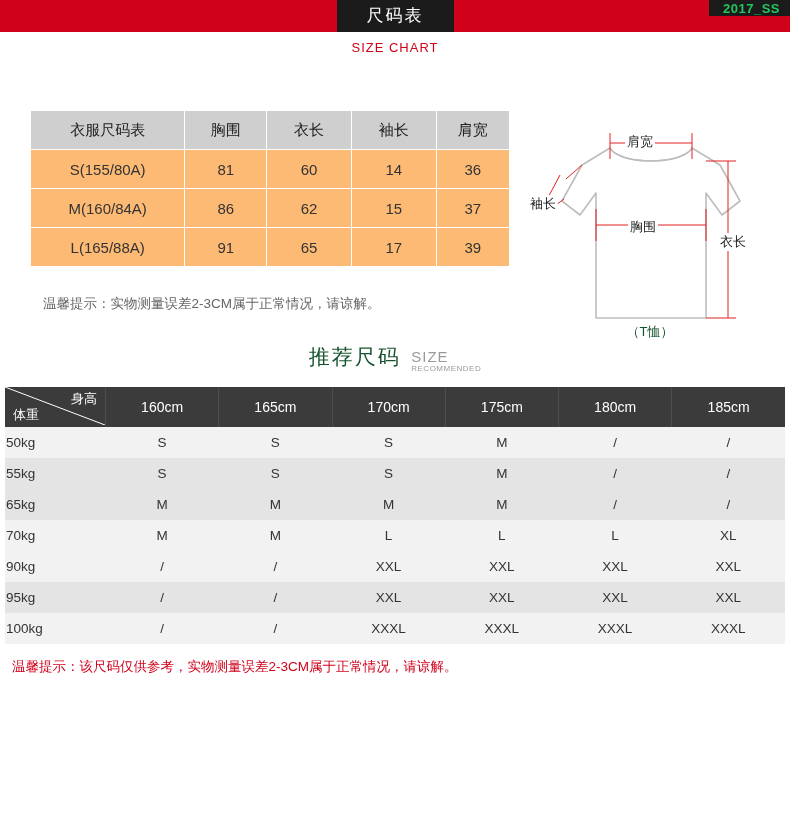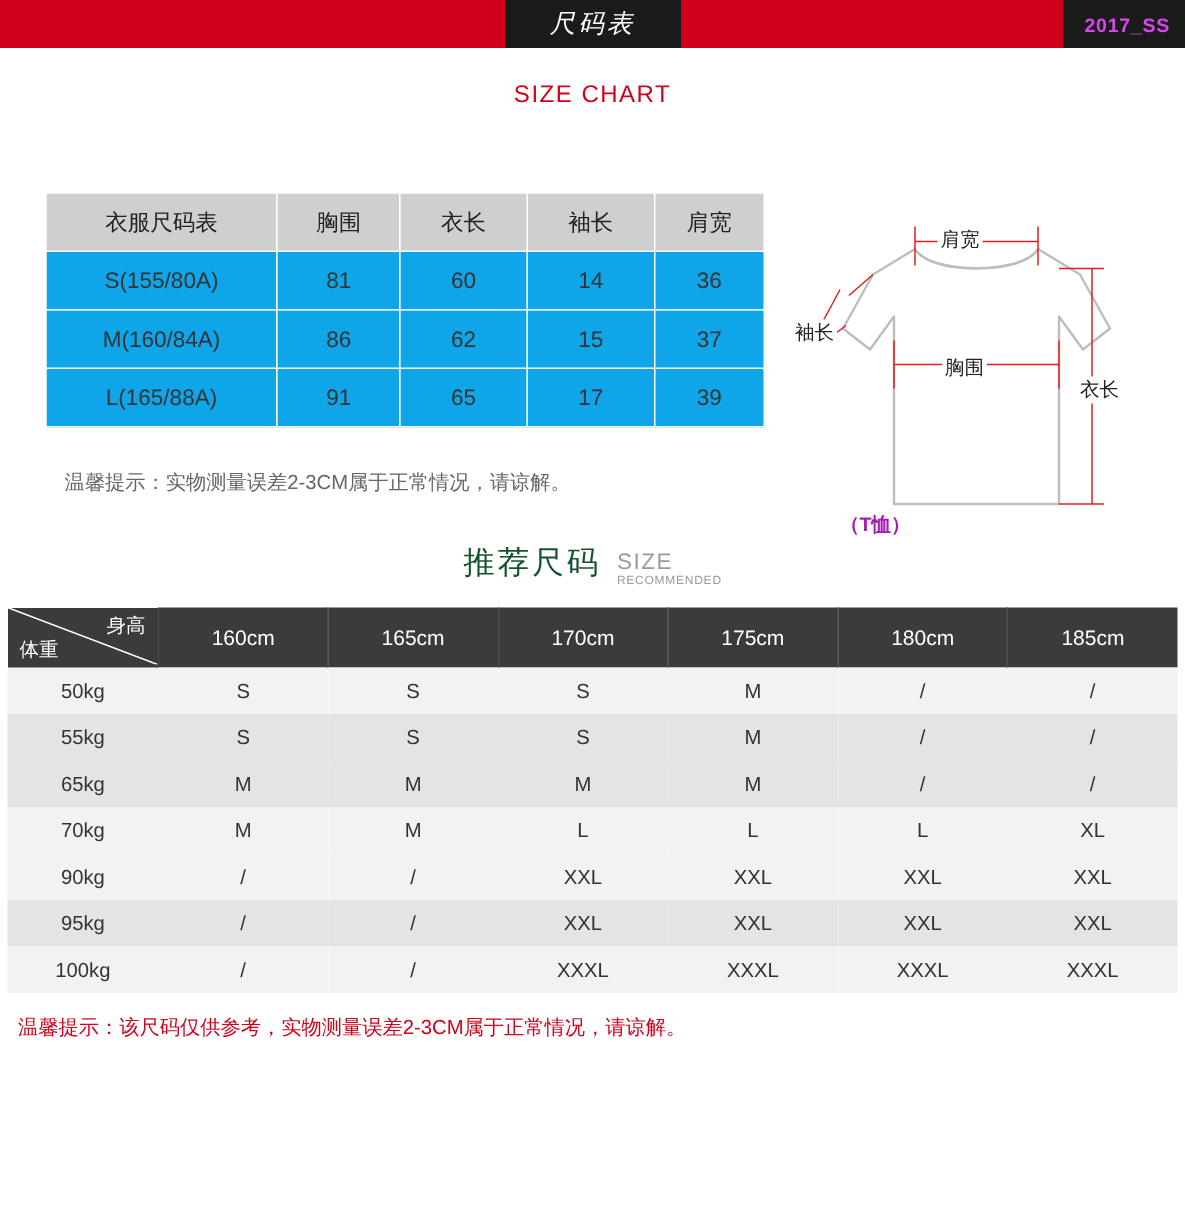--- a/index.html
+++ b/index.html
@@ -25,42 +25,41 @@
     align-items: center;
     justify-content: center;
   }
   .banner-title {
     background: #1b1b1b;
     color: #ffffff;
     font-size: 17px;
     letter-spacing: 2px;
     padding: 5px 30px;
     line-height: 22px;
-    font-style: italic;
   }
   .banner-right {
     position: absolute;
     right: 0px;
     top: 0;
-    height: 32px;
+    height: 16px;
     display: flex;
     align-items: center;
     background: #1b1b1b;
-    color: #d946ef;
+    color: #22c55e;
     font-size: 13px;
     font-weight: bold;
     padding: 0 10px 0 14px;
     letter-spacing: 0.5px;
   }
   .banner-sub {
     text-align: center;
     color: #d0021b;
-    font-size: 16px;
+    font-size: 13px;
     letter-spacing: 1px;
-    margin-top: 23px;
+    margin-top: 8px;
   }
 
   
   .section-one {
     position: relative;
     height: 250px;
   }
   .size-table {
     position: absolute;
     left: 30px;
@@ -75,21 +74,21 @@
     font-weight: normal;
     height: 36px;
     color: #333;
   }
   .size-table thead th {
     background: #cfcfcf;
     font-size: 15px;
     color: #222;
   }
   .size-table tbody td {
-    background: #0ea5e9;
+    background: #fdba74;
   }
   .size-table tbody td:first-child {
     text-align: center;
   }
   .note-one {
     position: absolute;
     left: 43px;
     top: 240px;
     font-size: 13.5px;
     color: #666;
@@ -101,23 +100,23 @@
     left: 520px;
     top: 58px;
     width: 260px;
     height: 230px;
   }
   .shirt-caption {
     position: absolute;
     left: 560px;
     top: 268px;
     width: 180px;
-    font-size: 13px;
-    color: #a21caf;
-    font-weight: bold;
+    text-align: center;
+    font-size: 13px;
+    color: #14532d;
   }
   .lbl {
     position: absolute;
     font-size: 13px;
     color: #222;
     background: #fff;
     padding: 0 2px;
     white-space: nowrap;
   }
   .lbl-shoulder { left: 625px; top: 78px; }
@@ -203,21 +202,21 @@
   }
   .corner .wt {
     position: absolute;
     left: 8px;
     bottom: 3px;
     font-size: 13px;
   }
   .rec-table tbody tr.odd td { background: #f2f2f2; }
   .rec-table tbody tr.even td { background: #e4e4e4; }
   .rec-table tbody td.wcell {
-    text-align: center;
+    text-align: left;
     color: #333;
   }
   .note-two {
     margin: 14px 0 0 12px;
     font-size: 13.5px;
     color: #d0021b;
   }
 </style>
 </head>
 <body>

